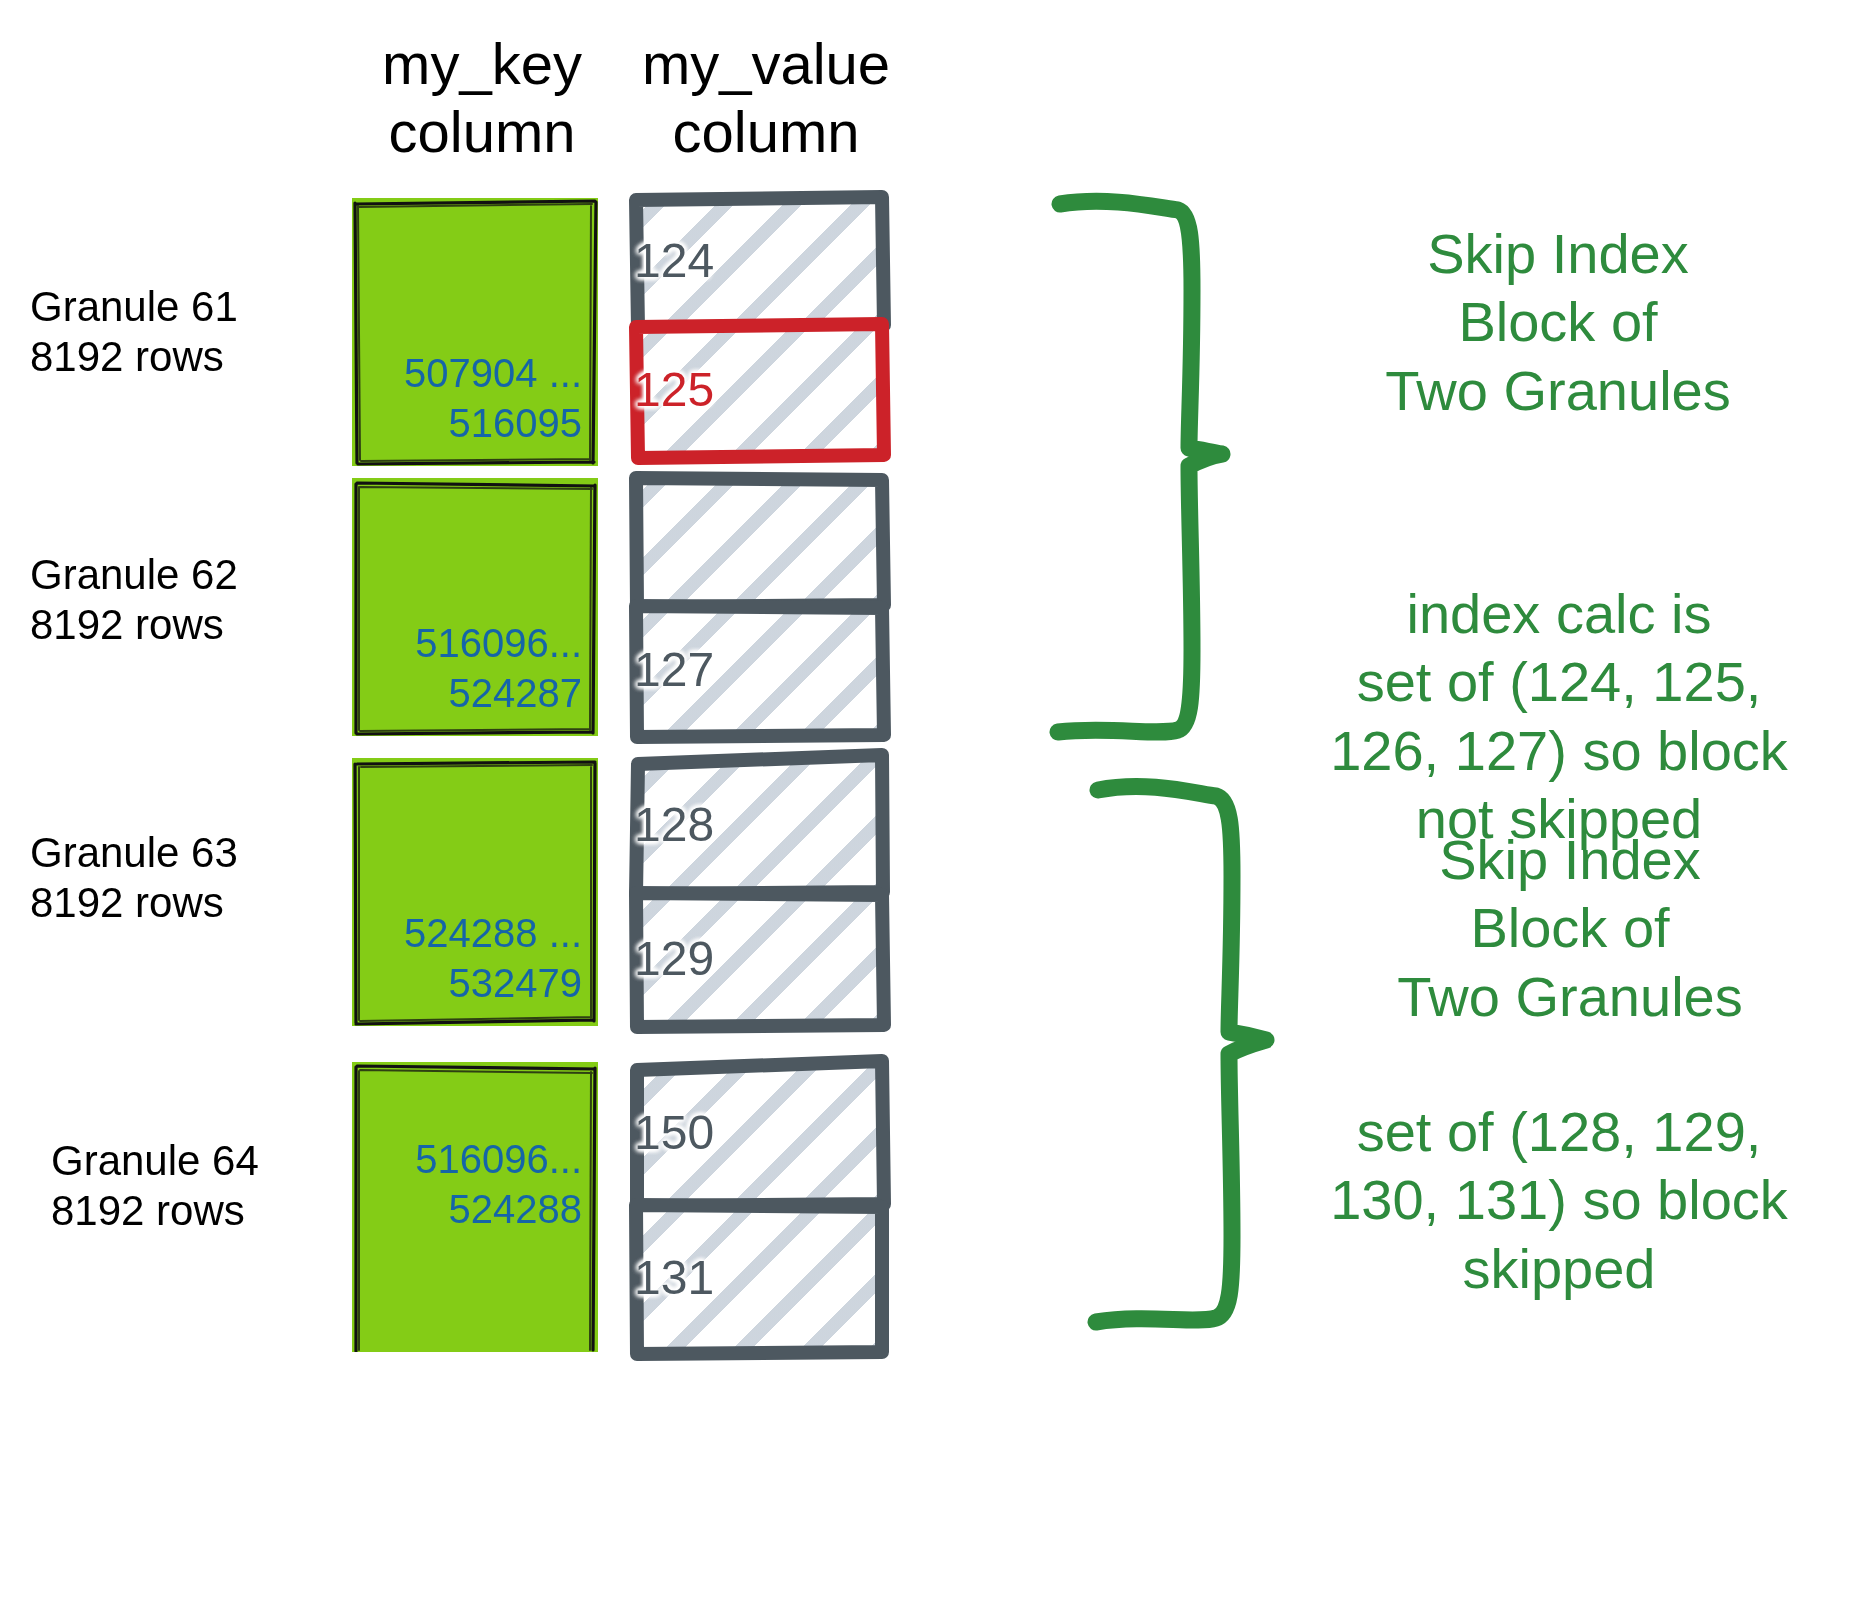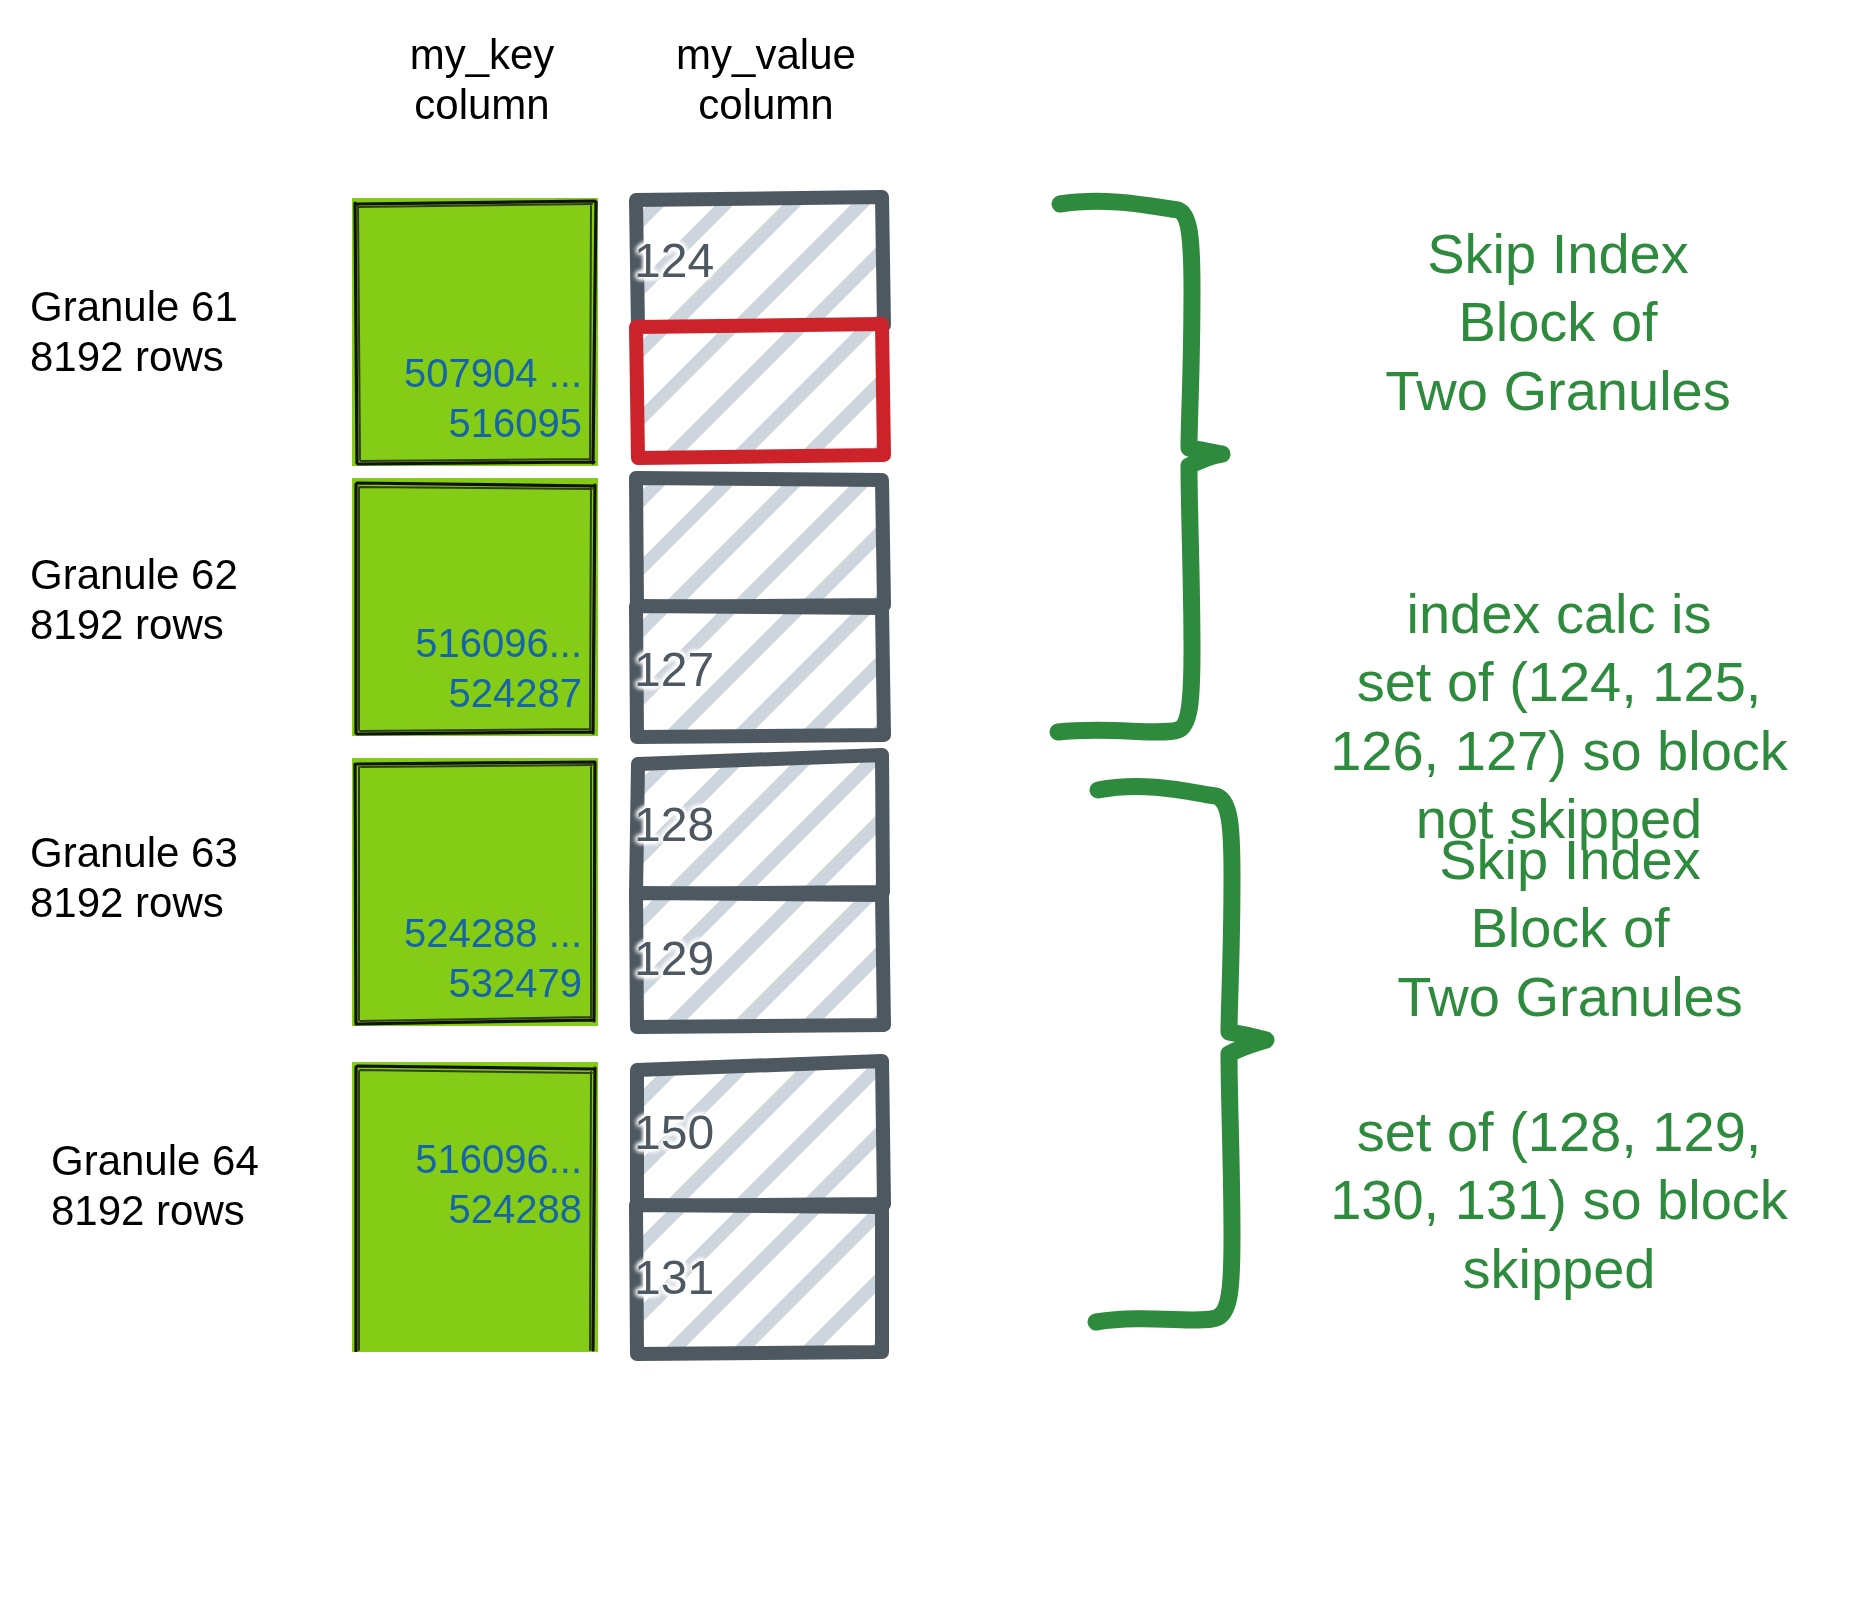--- a/index.html
+++ b/index.html
@@ -12,21 +12,21 @@
     height: 1618px;
     position: relative;
     font-family: "Liberation Sans", sans-serif;
     overflow: hidden;
   }
 
   
   .col-header {
     position: absolute;
     text-align: center;
-    font-size: 42px;
+    font-size: 58px;
     line-height: 1.18;
     color: #000000;
     white-space: pre-line;
   }
   #hdr-key   { left: 352px; top: 30px;  width: 260px; }
   #hdr-value { left: 636px; top: 30px;  width: 260px; }
 
   
   .granule-label {
     position: absolute;
@@ -136,20 +136,21 @@
     <svg class="frame-svg" viewBox="0 0 278 156" preserveAspectRatio="none">
       <path d="M16,16 L262,13 L264,141 L18,144 Z" fill="none" stroke="#4d5860" stroke-width="14" stroke-linejoin="round" stroke-linecap="round"></path>
     </svg>
     <div class="val-num">124</div>
   </div>
 
   <div class="val-cell" style="top:128px; height:130px;">
     <svg class="frame-svg" viewBox="0 0 278 158" preserveAspectRatio="none">
       <path d="M16,15 L262,12 L264,143 L18,146 Z" fill="none" stroke="#cc2229" stroke-width="14" stroke-linejoin="round" stroke-linecap="round"></path>
     </svg>
+    <div class="val-num highlight">125</div>
   </div>
 </div>
 
 <div class="granule-label" style="top:550px;">Granule 62
 8192 rows</div>
 
 <div class="key-box" style="top:478px; height:258px;">
   <svg class="sketch-border" viewBox="0 0 246 258" preserveAspectRatio="none">
     <path d="M5,5 L243,8 M243,7 L241,255 M241,254 L5,256 M4,255 L4,6" fill="none" stroke="#111" stroke-width="3.2" stroke-linecap="round"></path>
     <path d="M8,9 L240,11 M239,10 L238,252 M238,251 L8,253 M7,252 L7,9" fill="none" stroke="#111" stroke-width="2" stroke-linecap="round" opacity="0.75"></path>

